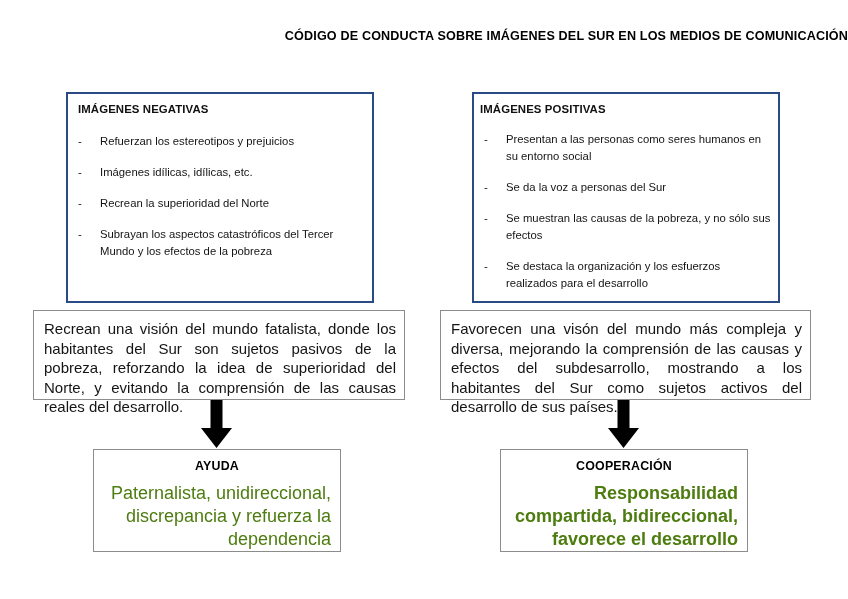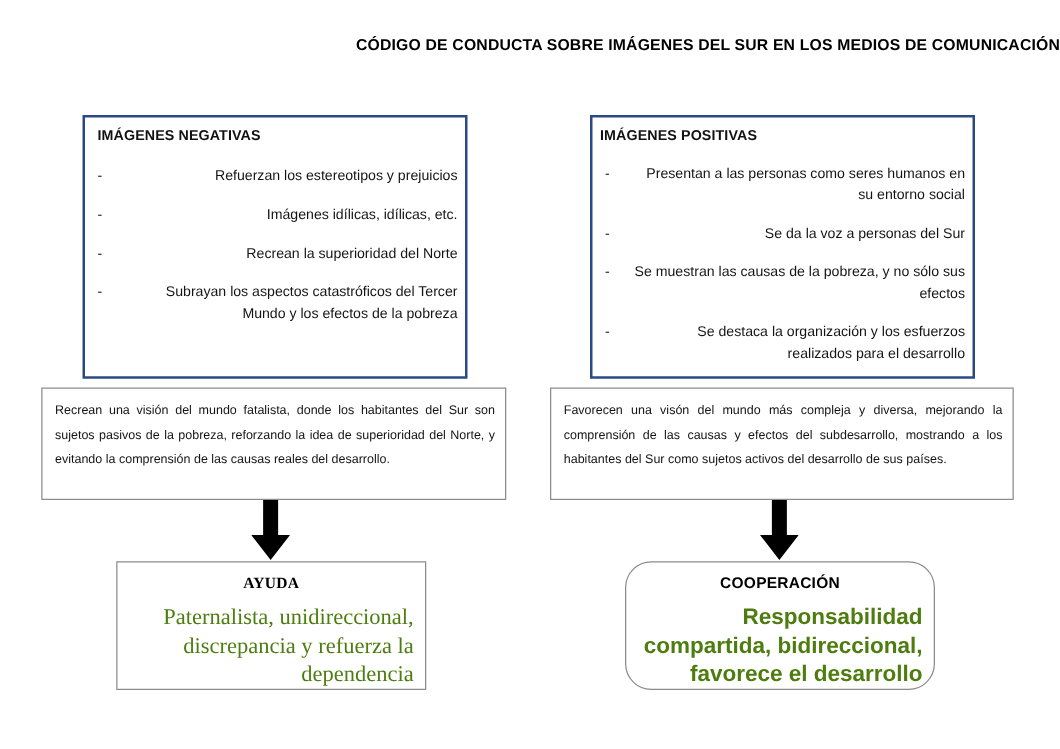--- a/index.html
+++ b/index.html
@@ -34,21 +34,20 @@
     color: #000000;
     line-height: 1.25;
   }
 
   
   .panel-blue {
     position: absolute;
     box-sizing: border-box;
     border: 2px solid #2a4a86;
     background: #ffffff;
-    text-align: right;
   }
   .panel-blue .panel-heading {
     position: absolute;
     font-size: 11.4px;
     font-weight: bold;
     color: #111111;
     letter-spacing: 0.1px;
     white-space: nowrap;
   }
   .bullet-list {
@@ -77,21 +76,21 @@
 
   
   .panel-gray {
     position: absolute;
     box-sizing: border-box;
     border: 1px solid #8c8c8c;
     background: #ffffff;
   }
   .justified-text {
     position: absolute;
-    font-size: 10px;
+    font-size: 15px;
     line-height: 19.5px;
     text-align: justify;
     text-justify: inter-word;
     color: #141414;
   }
 
   
   .arrow-down {
     position: absolute;
     width: 31px;
@@ -149,21 +148,21 @@
   <div class="panel-gray" style="left:33px; top:310px; width:372px; height:90px;">
     <div class="justified-text" style="left:10px; top:8px; width:352px;">Recrean una visión del mundo fatalista, donde los habitantes del Sur son sujetos pasivos de la pobreza, reforzando la idea de superioridad del Norte, y evitando la comprensión de las causas reales del desarrollo.</div>
   </div>
 
   <div class="arrow-down" style="left:201px; top:400px;">
     <svg width="31" height="48" viewBox="0 0 31 48" xmlns="http://www.w3.org/2000/svg" aria-hidden="true">
       <polygon points="9.5,0 21.5,0 21.5,28 31,28 15.5,48 0,28 9.5,28" fill="#000000"></polygon>
     </svg>
   </div>
 
-  <div class="panel-gray" style="left:93px; top:449px; width:248px; height:103px;font-family:Liberation Serif, serif;">
+  <div class="panel-gray" style="left:93px; top:449px; width:248px; height:103px;">
     <div class="result-title" style="top:9px;">AYUDA</div>
     <div class="result-body" style="left:11px; top:32px; width:226px;">Paternalista, unidireccional, discrepancia y refuerza la dependencia</div>
   </div>
 
   <div class="panel-blue" style="left:472px; top:92px; width:308px; height:211px;">
     <div class="panel-heading" style="left:6px; top:9px;">IMÁGENES POSITIVAS</div>
     <ul class="bullet-list" style="left:10px; top:33px; width:288px;">
       <li class="bullet-item" style="margin-top:4px;">
         <span class="bullet-dash">-</span>
         <span class="bullet-text">Presentan a las personas como seres humanos en su entorno social</span>
@@ -186,18 +185,18 @@
   <div class="panel-gray" style="left:440px; top:310px; width:371px; height:90px;text-decoration:underline;">
     <div class="justified-text" style="left:10px; top:8px; width:351px;">Favorecen una visón del mundo más compleja y diversa, mejorando la comprensión de las causas y efectos del subdesarrollo, mostrando a los habitantes del Sur como sujetos activos del desarrollo de sus países.</div>
   </div>
 
   <div class="arrow-down" style="left:608px; top:400px;">
     <svg width="31" height="48" viewBox="0 0 31 48" xmlns="http://www.w3.org/2000/svg" aria-hidden="true">
       <polygon points="9.5,0 21.5,0 21.5,28 31,28 15.5,48 0,28 9.5,28" fill="#000000"></polygon>
     </svg>
   </div>
 
-  <div class="panel-gray" style="left:500px; top:449px; width:248px; height:103px;border-radius:21px;">
+  <div class="panel-gray" style="left:500px; top:449px; width:248px; height:103px;">
     <div class="result-title" style="top:9px;">COOPERACIÓN</div>
     <div class="result-body" style="left:11px; top:32px; width:226px;font-weight:bold;">Responsabilidad compartida, bidireccional, favorece el desarrollo</div>
   </div>
 
 </div>
 
 </body></html>

